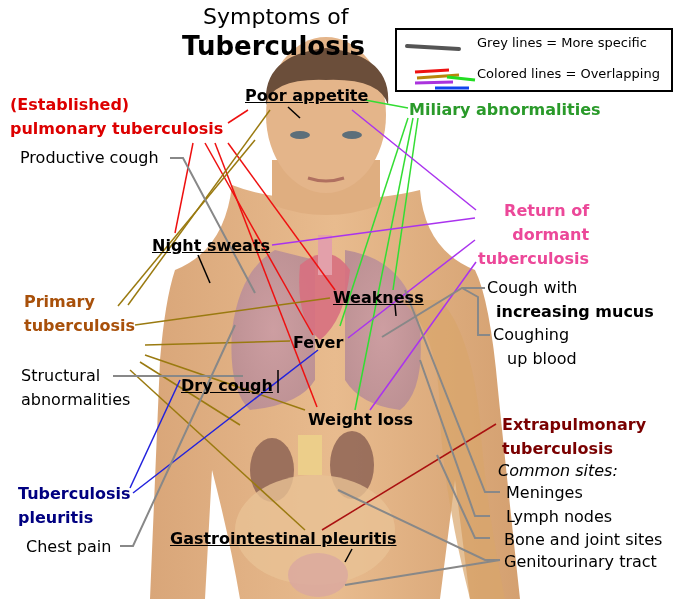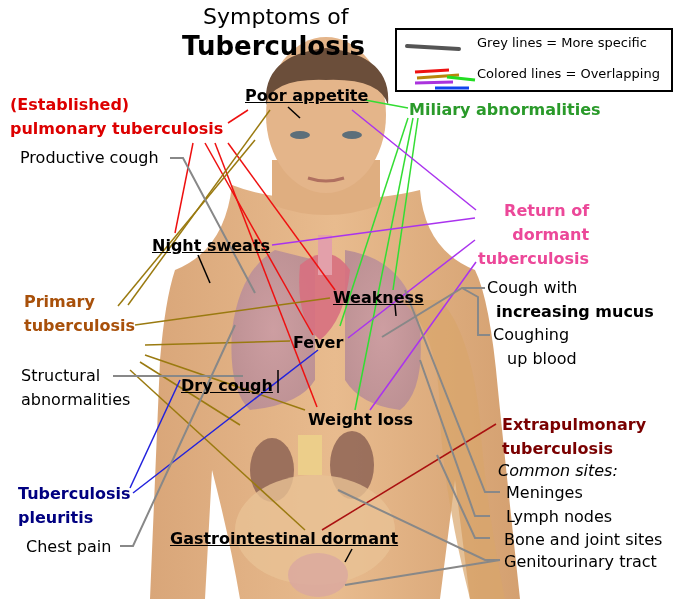--- a/index.html
+++ b/index.html
@@ -166,21 +166,21 @@
     <div>tuberculosis</div>
   </div>
   <div class="lbl plain" style="left:498px;top:459px;font-style:italic;">Common sites:</div>
 
   <div class="lbl sym u" style="left:245px;top:88px;">Poor appetite</div>
   <div class="lbl sym u" style="left:152px;top:238px;">Night sweats</div>
   <div class="lbl sym u" style="left:333px;top:290px;">Weakness</div>
   <div class="lbl sym" style="left:293px;top:335px;">Fever</div>
   <div class="lbl sym u" style="left:181px;top:378px;">Dry cough</div>
   <div class="lbl sym" style="left:308px;top:412px;">Weight loss</div>
-  <div class="lbl sym u" style="left:170px;top:531px;">Gastrointestinal dormant</div>
+  <div class="lbl sym u" style="left:170px;top:531px;">Gastrointestinal pleuritis</div>
 
   <div class="lbl plain" style="left:20px;top:146px;">Productive cough</div>
   <div class="lbl plain" style="left:21px;top:364px;">
     <div>Structural</div>
     <div>abnormalities</div>
   </div>
   <div class="lbl plain" style="left:26px;top:535px;">Chest pain</div>
   <div class="lbl plain" style="left:487px;top:276px;">
     <div>Cough with</div>
     <div style="padding-left:9px;font-weight:bold;">increasing mucus</div>

